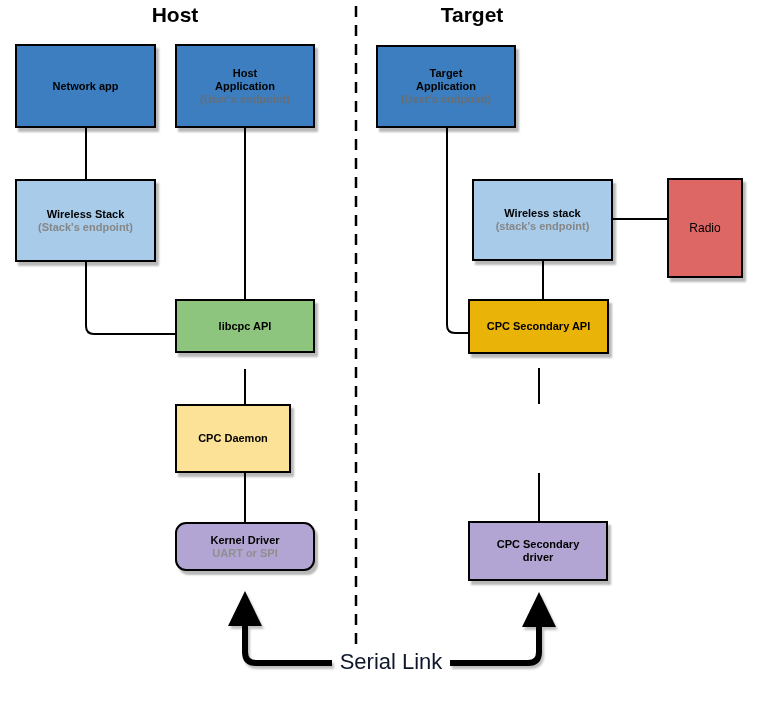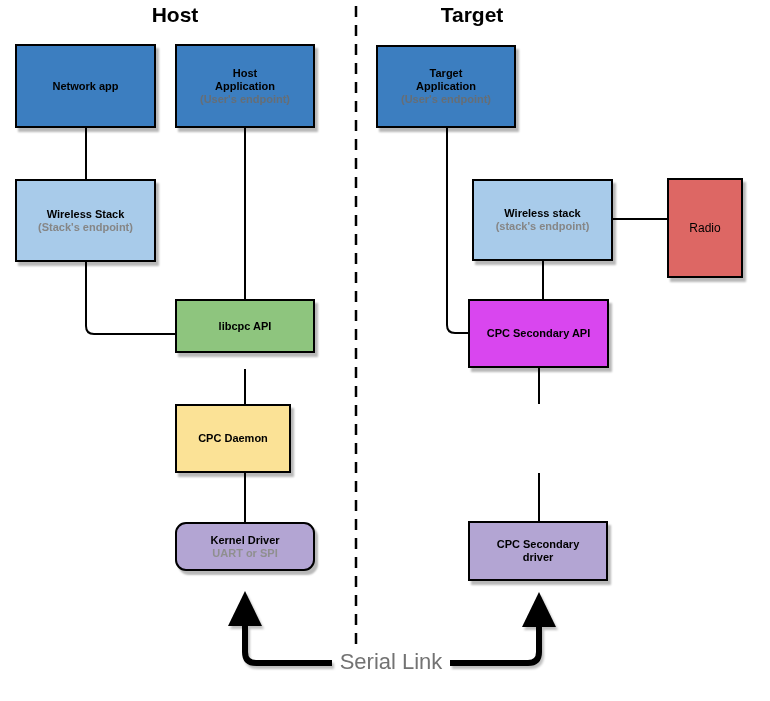--- a/index.html
+++ b/index.html
@@ -46,21 +46,21 @@
   .box.blue .box-subtitle{color:#666E76;}
   .box.lightblue .box-subtitle{color:#868686;}
   .box.purple .box-subtitle{color:#8F8F8F;}
   .box.red .box-title{font-weight:400;font-size:12px;}
   .serial-label{
     position:absolute;
     left:321px;top:649px;width:140px;
     text-align:center;
     font-size:22px;
     font-weight:400;
-    color:#737373;
+    color:#0f172a;
   }
 </style>
 </head>
 <body>
 
 <div class="canvas">
 
   <svg class="wires" viewBox="0 0 770 701">
 
     <line x1="356" y1="6" x2="356" y2="646" stroke="#000" stroke-width="2.5" stroke-dasharray="11 8"></line>
@@ -125,21 +125,21 @@
 
   <div class="box lightblue" style="left: 472px; top: 179px; width: 141px; height: 82px; background-color: rgb(168, 203, 234);">
     <div class="box-title">Wireless stack</div>
     <div class="box-subtitle">(stack's endpoint)</div>
   </div>
 
   <div class="box red" style="left: 667px; top: 178px; width: 76px; height: 100px; background-color: rgb(221, 103, 100);">
     <div class="box-title">Radio</div>
   </div>
 
-  <div class="box green" style="left: 468px; top: 299px; width: 141px; height: 69px; background-color: #d946ef;">
+  <div class="box green" style="left: 468px; top: 299px; width: 141px; height: 55px; background-color: #eab308;">
     <div class="box-title">CPC Secondary API</div>
   </div>
 
 
   <div class="box purple" style="left: 468px; top: 521px; width: 140px; height: 60px; background-color: rgb(179, 165, 211);">
     <div class="box-title">CPC Secondary
 driver</div>
   </div>
 
   <div class="serial-label">Serial Link</div>

